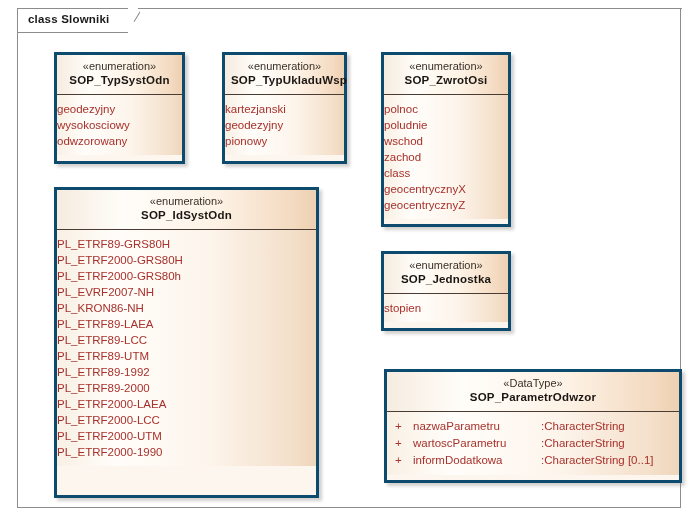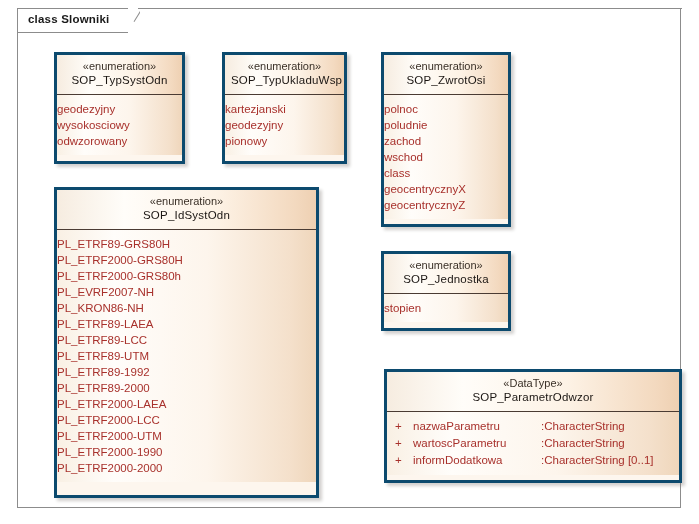--- a/index.html
+++ b/index.html
@@ -100,21 +100,21 @@
         #eed0b2 100%);
   }
   .uml-stereotype {
     font-size: 11px;
     color: #3a3027;
     line-height: 13px;
     white-space: nowrap;
   }
   .uml-name {
     font-size: 11.5px;
-    font-weight: normal;
+    font-weight: bold;
     color: #1b1613;
     line-height: 15px;
     letter-spacing: 0.2px;
     white-space: nowrap;
   }
   .uml-body {
     box-sizing: border-box;
     padding: 6px 0 6px 0;
     background: linear-gradient(to right,
         #f9f0e4 0%,
@@ -195,22 +195,22 @@
   </div>
 
   <div class="uml-box" id="box-zwrotosi">
     <div class="uml-header">
       <div class="uml-stereotype">«enumeration»</div>
       <div class="uml-name">SOP_ZwrotOsi</div>
     </div>
     <div class="uml-body">
       <div class="uml-literal">polnoc</div>
       <div class="uml-literal">poludnie</div>
+      <div class="uml-literal">wschod</div>
       <div class="uml-literal">zachod</div>
-      <div class="uml-literal">wschod</div>
       <div class="uml-literal">class</div>
       <div class="uml-literal">geocentrycznyX</div>
       <div class="uml-literal">geocentrycznyZ</div>
     </div>
   </div>
 
   <div class="uml-box" id="box-idsystodn">
     <div class="uml-header">
       <div class="uml-stereotype">«enumeration»</div>
       <div class="uml-name">SOP_IdSystOdn</div>
@@ -223,21 +223,20 @@
       <div class="uml-literal">PL_KRON86-NH</div>
       <div class="uml-literal">PL_ETRF89-LAEA</div>
       <div class="uml-literal">PL_ETRF89-LCC</div>
       <div class="uml-literal">PL_ETRF89-UTM</div>
       <div class="uml-literal">PL_ETRF89-1992</div>
       <div class="uml-literal">PL_ETRF89-2000</div>
       <div class="uml-literal">PL_ETRF2000-LAEA</div>
       <div class="uml-literal">PL_ETRF2000-LCC</div>
       <div class="uml-literal">PL_ETRF2000-UTM</div>
       <div class="uml-literal">PL_ETRF2000-1990</div>
-      <div class="uml-literal">PL_ETRF2000-2000</div>
     </div>
   </div>
 
   <div class="uml-box" id="box-jednostka">
     <div class="uml-header">
       <div class="uml-stereotype">«enumeration»</div>
       <div class="uml-name">SOP_Jednostka</div>
     </div>
     <div class="uml-body">
       <div class="uml-literal">stopien</div>

